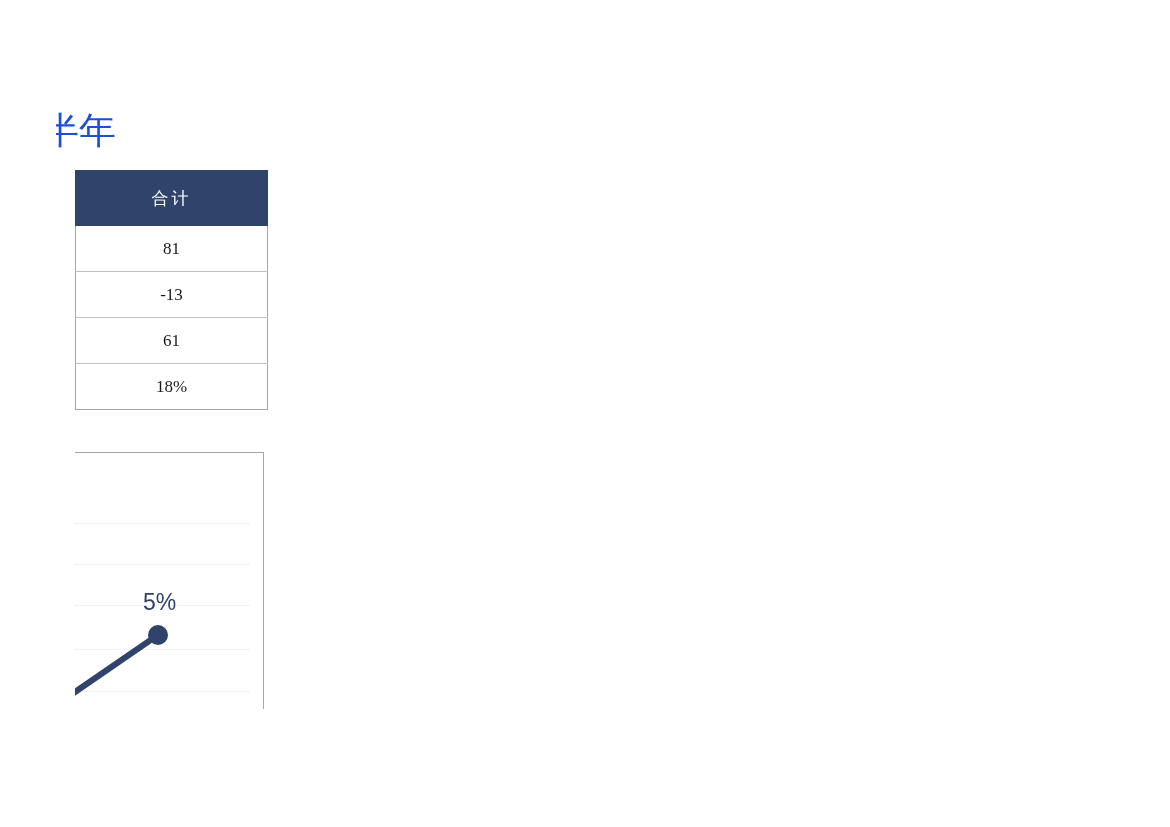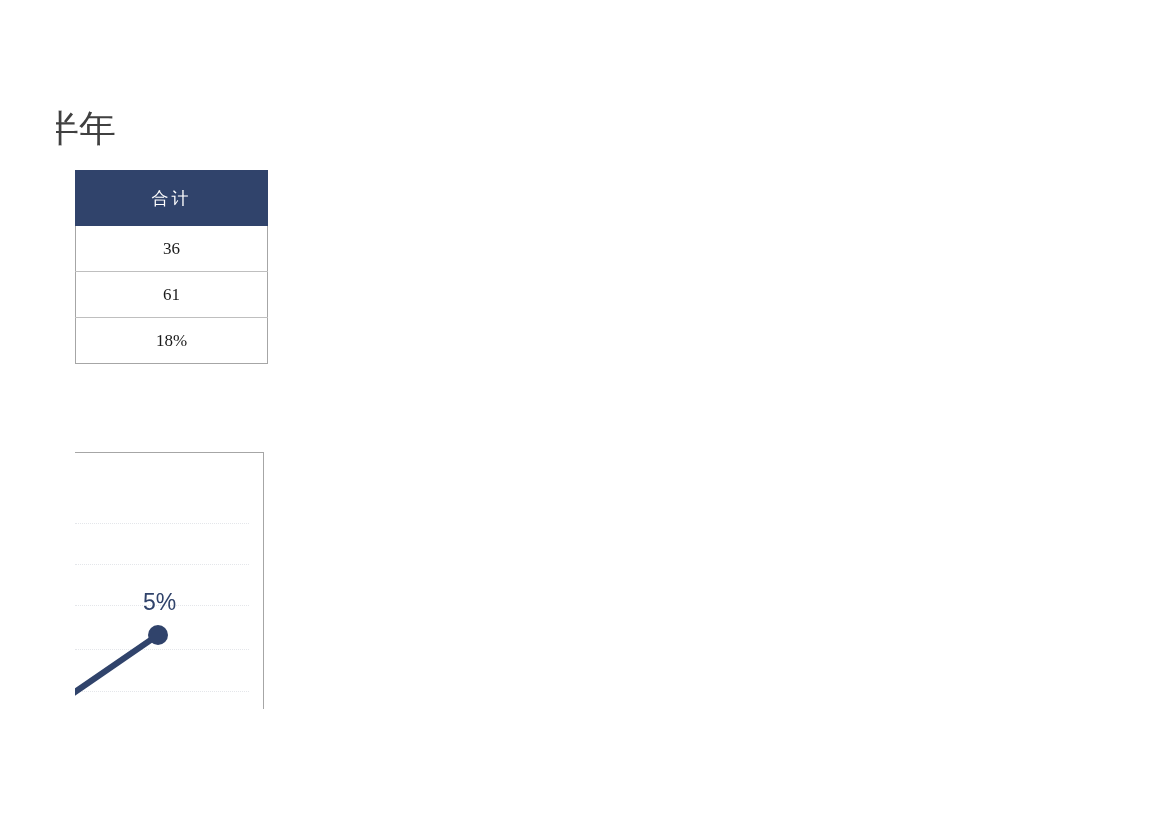--- a/index.html
+++ b/index.html
@@ -15,24 +15,24 @@
     font-family: "Liberation Serif", serif;
   }
 
   
   #report-title {
     position: absolute;
     left: 56px;
     top: 106px;
     width: 220px;
     height: 50px;
-    font-family: Liberation Mono, monospace;
+    font-family: Liberation Sans, sans-serif;
     font-size: 37px;
     line-height: 50px;
-    color: #404040;
+    color: #1d4ed8;
     white-space: nowrap;
     overflow: hidden;
     letter-spacing: 0px;
     text-indent: -14px;
   }
 
   
   #summary-table {
     position: absolute;
     left: 75px;
@@ -122,21 +122,24 @@
 <div id="report-title">半年</div>
 
 <table id="summary-table">
   <thead>
     <tr>
       <th class="total-header">合计</th>
     </tr>
   </thead>
   <tbody>
     <tr>
-      <td class="value-cell">36</td>
+      <td class="value-cell">81</td>
+    </tr>
+    <tr>
+      <td class="value-cell">-13</td>
     </tr>
     <tr>
       <td class="value-cell">61</td>
     </tr>
     <tr>
       <td class="value-cell">18%</td>
     </tr>
   </tbody>
 </table>
 

